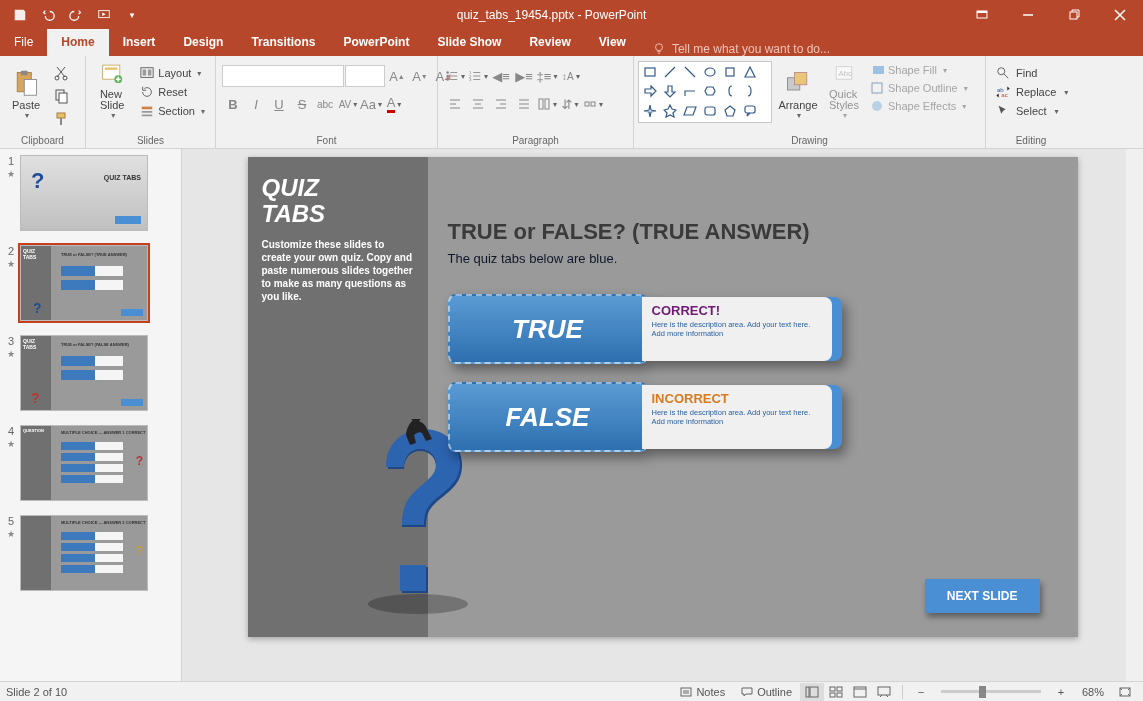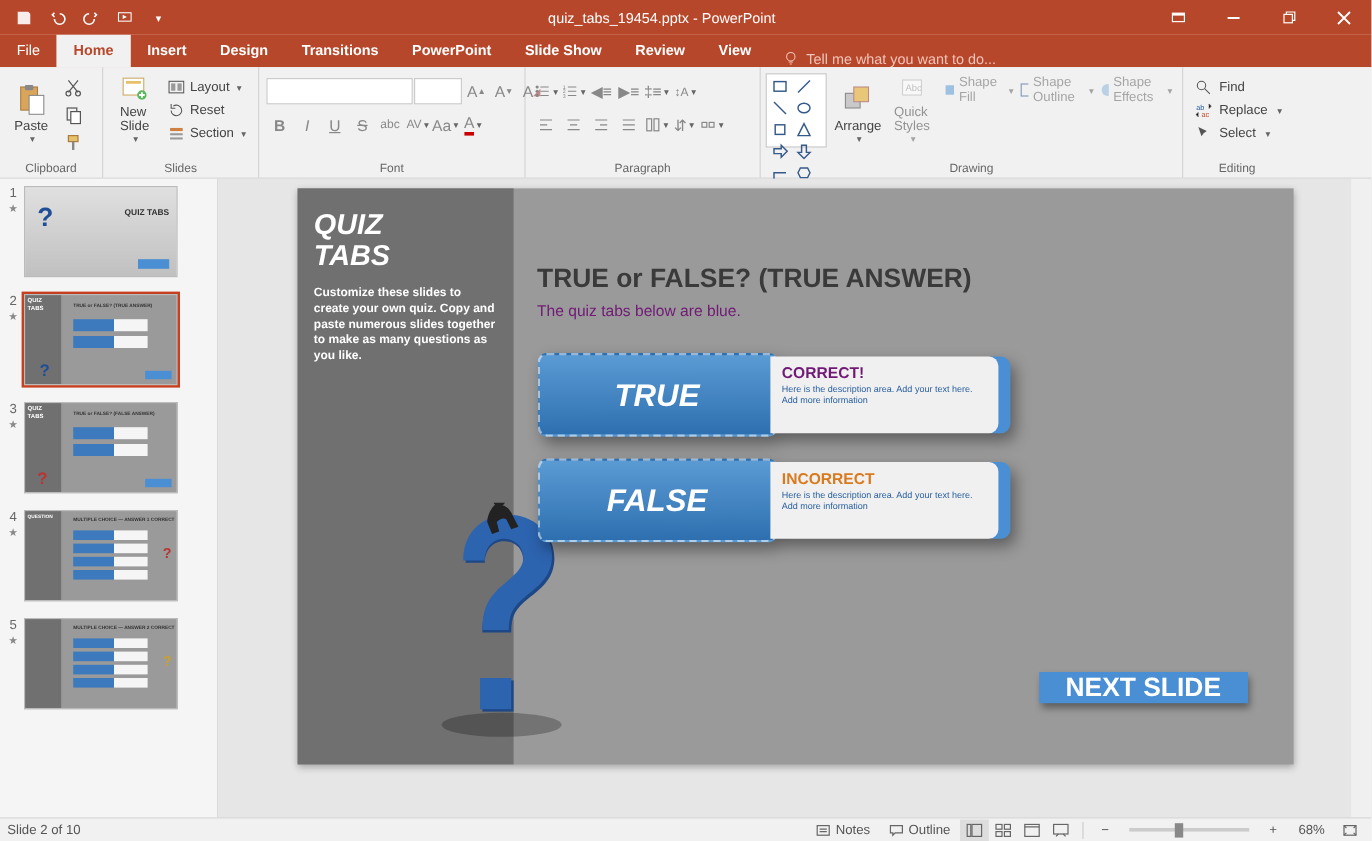--- a/index.html
+++ b/index.html
@@ -35,21 +35,21 @@
 .small-btn { width: 22px; height: 22px; display: flex; align-items: center; justify-content: center; cursor: pointer; color: #555; }
 .mini-stack { display: flex; flex-direction: column; gap: 1px; padding: 4px 2px; }
 .layout-btn { display: flex; align-items: center; gap: 4px; font-size: 11px; color: #444; padding: 2px 4px; cursor: pointer; }
 .font-group .row1, .font-group .row2, .para-group .row1, .para-group .row2 { display: flex; align-items: center; gap: 1px; height: 24px; }
 .fmt-btn { width: 22px; height: 22px; display: flex; align-items: center; justify-content: center; cursor: pointer; color: #888; font-size: 13px; }
 .font-sel { width: 122px; height: 22px; border: 1px solid #ccc; background: #fff; font-size: 11px; color: #aaa; padding: 0 4px; }
 .size-sel { width: 40px; height: 22px; border: 1px solid #ccc; background: #fff; font-size: 11px; color: #aaa; padding: 0 4px; }
 .shapes-gallery { width: 134px; height: 62px; border: 1px solid #c9c9c9; background: #fff; display: flex; flex-wrap: wrap; padding: 2px; gap: 2px; margin-top: 3px; margin-right: 2px; }
 .shape-cell { width: 18px; height: 16px; display: flex; align-items: center; justify-content: center; cursor: pointer; }
 .shape-cell svg { width: 14px; height: 14px; stroke: #345a8a; fill: none; stroke-width: 1.2; }
-.draw-right { display: flex; gap: 0; padding: 3px 2px; }
+.draw-right { display: flex; flex-direction: column; gap: 0; padding: 3px 2px; }
 .draw-right .mini { display: flex; align-items: center; gap: 4px; font-size: 11px; color: #666; padding: 2px 2px; cursor: pointer; }
 .edit-btn { display: flex; align-items: center; gap: 6px; font-size: 11px; color: #444; padding: 2px 6px; cursor: pointer; }
 
 
 .workspace { height: 532px; display: flex; background: #e6e6e6; }
 .thumbs { width: 182px; background: #f5f5f5; border-right: 1px solid #d4d4d4; overflow-y: scroll; padding: 6px 0 6px 6px; }
 .thumbs::-webkit-scrollbar { width: 17px; }
 .thumbs::-webkit-scrollbar-track { background: #f0f0f0; }
 .thumbs::-webkit-scrollbar-thumb { background: #cdcdcd; }
 .thumb-row { display: flex; gap: 4px; margin-bottom: 14px; }
@@ -66,30 +66,30 @@
 
 .canvas-wrap { flex: 1; background: #e6e6e6; display: flex; align-items: flex-start; justify-content: center; padding-top: 8px; overflow: hidden; position: relative; }
 .canvas-scroll { position: absolute; right: 0; top: 0; bottom: 0; width: 17px; background: #f0f0f0; }
 .slide { width: 830px; height: 480px; background: #9a9a9a; box-shadow: 0 2px 6px rgba(0,0,0,0.3); position: relative; }
 .slide-sidebar { position: absolute; left: 0; top: 0; bottom: 0; width: 180px; background: #707070; padding: 18px 14px; color: #fff; }
 .slide-title { font-size: 24px; font-weight: 800; font-style: italic; line-height: 1.1; }
 .slide-desc { font-size: 10px; font-weight: 600; margin-top: 10px; line-height: 1.3; }
 .qmark-3d { position: absolute; left: 110px; bottom: 18px; width: 120px; height: 200px; }
 .slide-main { position: absolute; left: 200px; top: 62px; right: 30px; }
 .main-h1 { font-size: 22px; font-weight: 800; color: #3a3a3a; }
-.main-sub { font-size: 13px; color: #701a75; margin-top: 6px; }
+.main-sub { font-size: 13px; color: #0f172a; margin-top: 6px; }
 .answer-block { display: flex; margin-top: 28px; filter: drop-shadow(4px 6px 6px rgba(0,0,0,0.4)); }
 .answer-tab { width: 200px; height: 70px; background: linear-gradient(#5a9bd4,#2e6fb0); border-radius: 8px; display: flex; align-items: center; justify-content: center; color: #fff; font-size: 26px; font-weight: 800; font-style: italic; position: relative; border: 2px dashed rgba(255,255,255,0.5); }
 .answer-card { width: 190px; height: 64px; background: #f0f0f0; border-radius: 0 8px 8px 0; margin-left: -6px; margin-top: 3px; padding: 6px 10px; position: relative; }
 .answer-card::after { content: ''; position: absolute; right: -10px; top: 0; bottom: 0; width: 16px; background: #4a8fd3; border-radius: 0 8px 8px 0; z-index: -1; }
 .card-title { font-size: 13px; font-weight: 800; }
 .card-title.correct { color: #701a75; }
 .card-title.incorrect { color: #d97a1e; }
 .card-desc { font-size: 7.5px; color: #2a60a0; margin-top: 2px; line-height: 1.2; }
-.next-btn { position: absolute; right: 38px; bottom: 51px; background: #4a8fd3; color: #fff; font-size: 22px; font-weight: 700; padding: 0 22px; box-shadow: 2px 4px 6px rgba(0,0,0,0.4); cursor: pointer; }
+.next-btn { position: absolute; right: 38px; bottom: 24px; background: #4a8fd3; color: #fff; font-size: 12px; font-weight: 700; padding: 10px 22px; box-shadow: 2px 4px 6px rgba(0,0,0,0.4); cursor: pointer; }
 
 
 .statusbar { height: 20px; background: #f1f1f1; border-top: 1px solid #d4d4d4; display: flex; align-items: center; font-size: 11px; color: #555; padding: 0 6px; }
 .statusbar .gap { flex: 1; }
 .status-btn { display: flex; align-items: center; gap: 4px; padding: 0 8px; cursor: pointer; }
 .view-btn { width: 24px; height: 18px; display: flex; align-items: center; justify-content: center; cursor: pointer; }
 .view-btn.active { background: #ddd; }
 .zoom-slider { width: 100px; height: 3px; background: #ccc; position: relative; margin: 0 8px; }
 .zoom-thumb { position: absolute; top: -4px; width: 7px; height: 12px; background: #888; }
 .dropdown-caret { font-size: 8px; margin-left: 2px; color: #666; }

